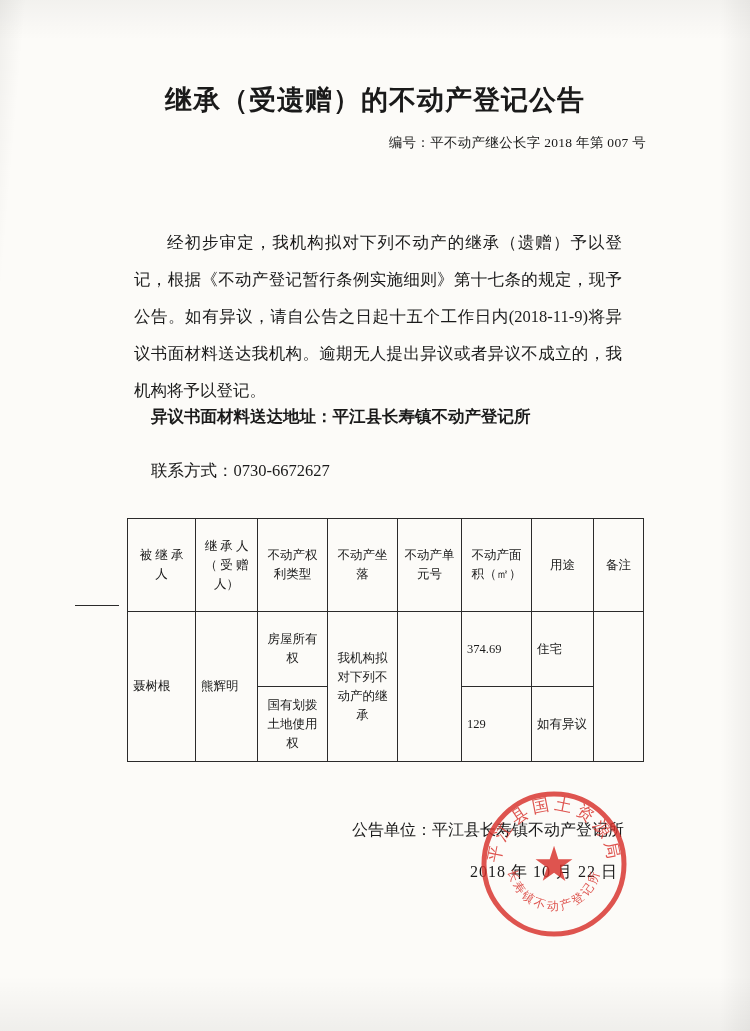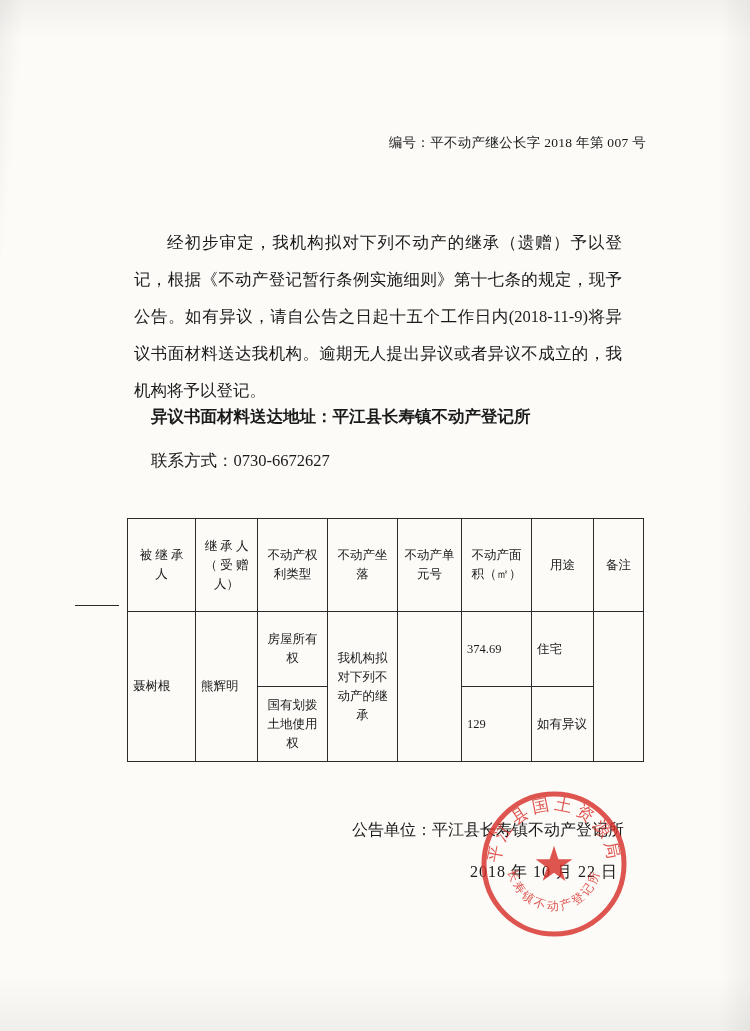--- a/index.html
+++ b/index.html
@@ -70,21 +70,21 @@
     position: absolute;
     top: 406px;
     left: 118px;
     font-size: 16.5px;
     text-indent: 2em;
     width: 540px;
     font-weight: bold;
   }
   .phone-line {
     position: absolute;
-    top: 450px;
+    top: 460px;
     left: 118px;
     font-size: 16.5px;
     text-indent: 2em;
     width: 540px;
   }
 
   
   .tbl-wrap {
     position: absolute;
     left: 127px;
@@ -151,20 +151,21 @@
     fill: #d8302a;
   }
 </style>
 </head>
 <body>
 
 <div class="paper"></div>
 
 <div class="sheet">
 
+  <div class="title">继承（受遗赠）的不动产登记公告</div>
 
   <div class="doc-number">编号：平不动产继公长字 2018 年第 007 号</div>
 
   <div class="body-text">
     <p class="indent">经初步审定，我机构拟对下列不动产的继承（遗赠）予以登记，根据《不动产登记暂行条例实施细则》第十七条的规定，现予公告。如有异议，请自公告之日起十五个工作日内(2018-11-9)将异议书面材料送达我机构。逾期无人提出异议或者异议不成立的，我机构将予以登记。</p>
   </div>
 
   <div class="addr-line">异议书面材料送达地址：平江县长寿镇不动产登记所</div>
   <div class="phone-line">联系方式：0730-6672627</div>
 

